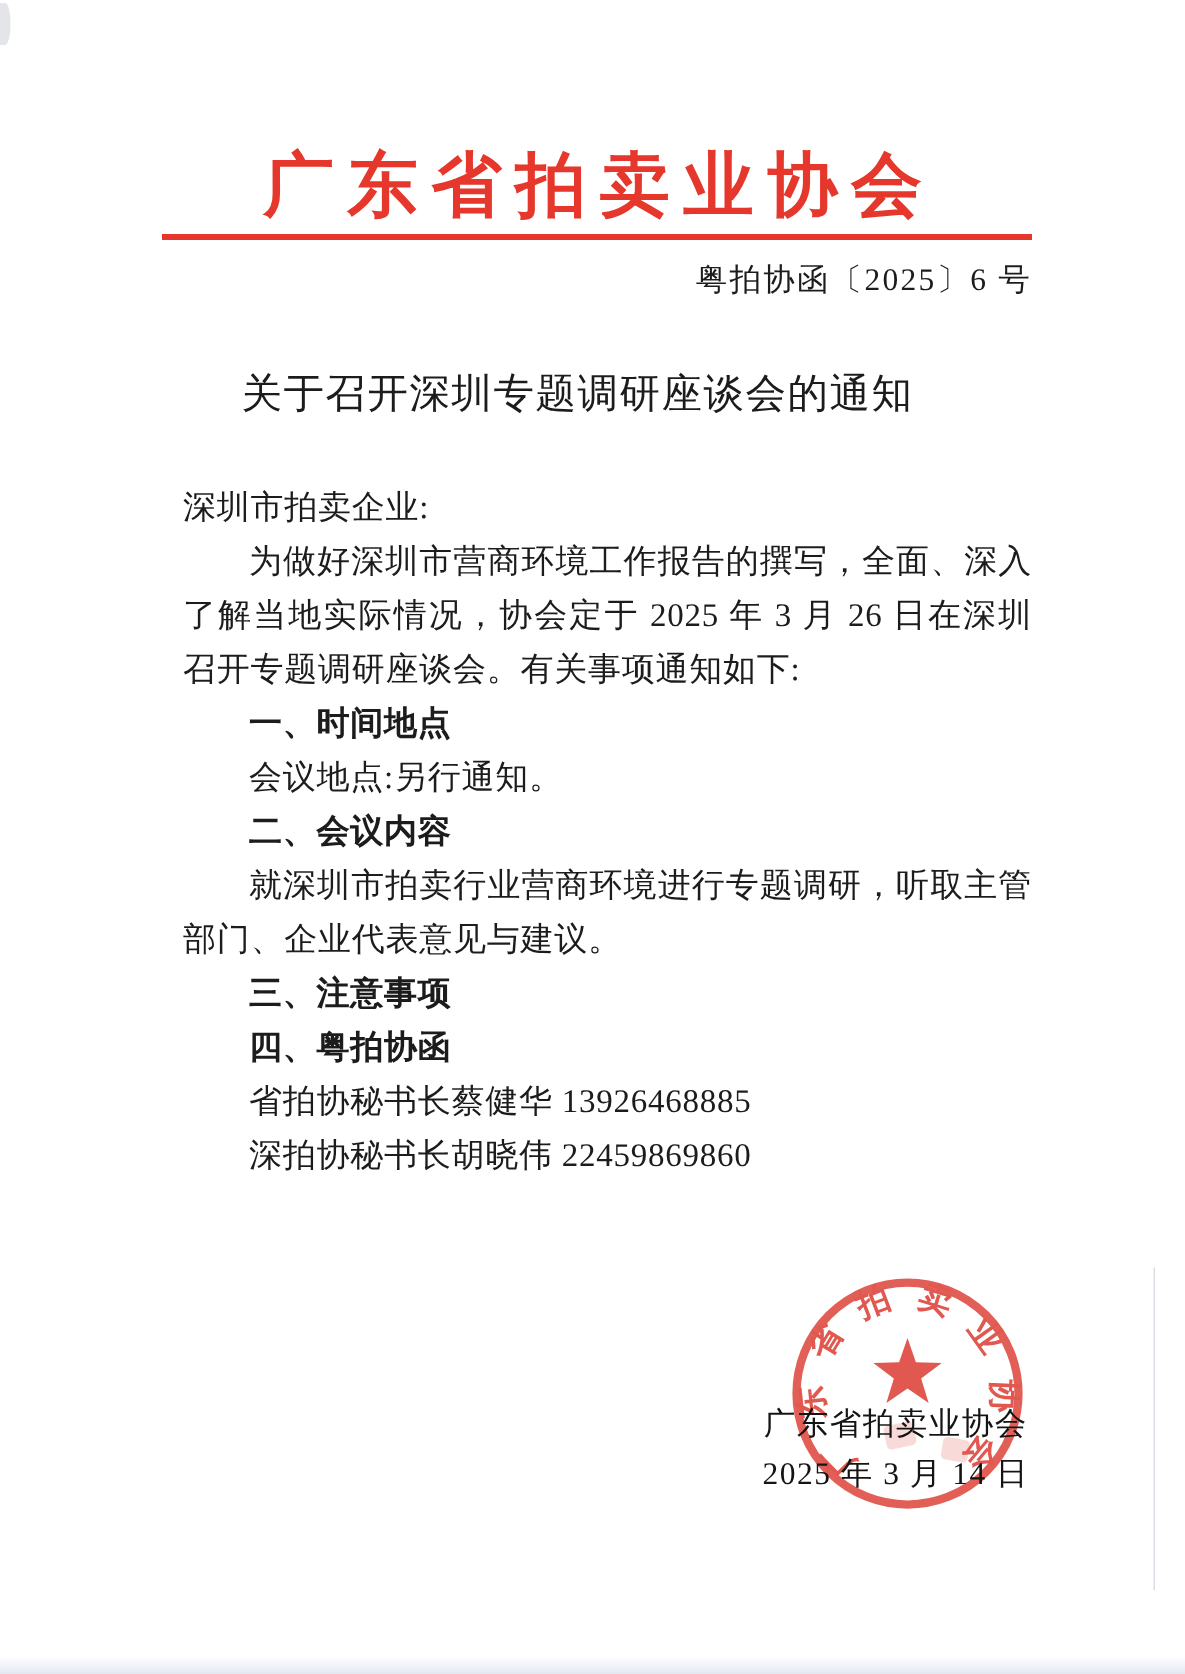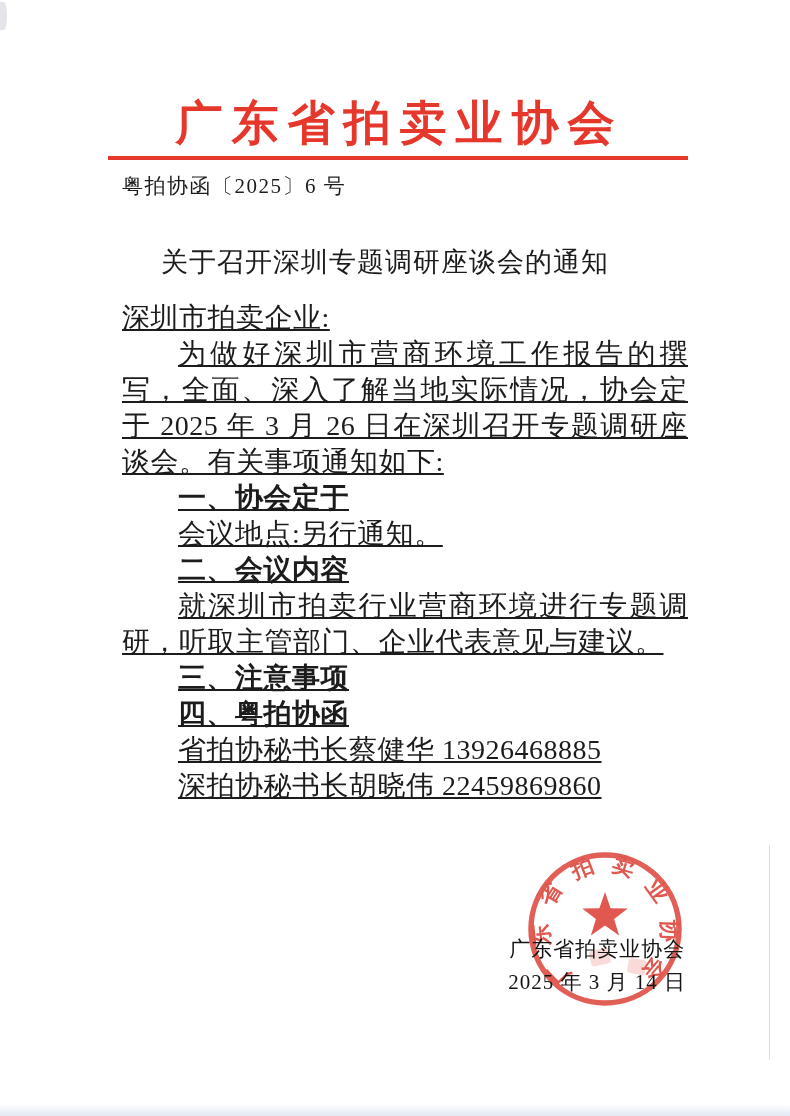--- a/index.html
+++ b/index.html
@@ -8,30 +8,30 @@
     font-family:"Liberation Serif","DejaVu Serif",serif;color:#1c1c1c;overflow:hidden;
   }
   p{margin:0;}
   .org-header{
     position:absolute;top:92px;left:0;width:790px;text-align:center;
     font-size:47px;font-weight:bold;color:#e6372c;letter-spacing:9px;text-indent:9px;
     white-space:nowrap;
   }
   .header-rule{position:absolute;top:156px;left:108px;width:580px;height:4px;background:#e6372c;}
   .doc-number{
-    position:absolute;top:172px;left:122px;width:566px;text-align:left;
+    position:absolute;top:172px;left:122px;width:566px;text-align:right;
     font-size:21px;letter-spacing:1.5px;
   }
   .notice-title{
     position:absolute;top:244px;left:45px;width:680px;text-align:center;
     font-size:27px;font-weight:normal;letter-spacing:1px;white-space:nowrap;
   }
   .doc-body{
-    position:absolute;top:300px;left:122px;width:566px;
-    font-size:28px;line-height:36px;text-align:justify;letter-spacing:.5px;text-decoration:underline;
+    position:absolute;top:320px;left:122px;width:566px;
+    font-size:22px;line-height:36px;text-align:justify;letter-spacing:.5px;
   }
   .indent{text-indent:2em;}
   .bold{font-weight:bold;}
   .signature{
     position:absolute;top:933px;right:104px;z-index:3;text-align:center;
     font-size:21px;line-height:33px;letter-spacing:1px;color:#141414;
   }
   .seal{position:absolute;left:520px;top:843px;width:170px;height:170px;z-index:2;opacity:.88;}
   .corner-smudge{
     position:absolute;left:0;top:2px;width:7px;height:28px;
@@ -57,21 +57,21 @@
   <div class="header-rule"></div>
 
   <div class="doc-number">粤拍协函〔2025〕6 号</div>
 
   <div class="notice-title">关于召开深圳专题调研座谈会的通知</div>
 
   <div class="doc-body">
     <p>深圳市拍卖企业:</p>
     <p class="indent">为做好深圳市营商环境工作报告的撰写，全面、深入了解当地实际情况，协会定于 2025 年 3 月 26 日在深圳召开专题调研座谈会。有关事项通知如下:</p>
 
-    <p class="indent bold">一、协会定于</p>
+    <p class="indent bold">一、时间地点</p>
     <p class="indent">会议地点:另行通知。</p>
 
     <p class="indent bold">二、会议内容</p>
     <p class="indent">就深圳市拍卖行业营商环境进行专题调研，听取主管部门、企业代表意见与建议。</p>
 
     <p class="indent bold">三、注意事项</p>
 
     <p class="indent bold">四、粤拍协函</p>
     <p class="indent">省拍协秘书长蔡健华 13926468885</p>
     <p class="indent">深拍协秘书长胡晓伟 22459869860</p>

